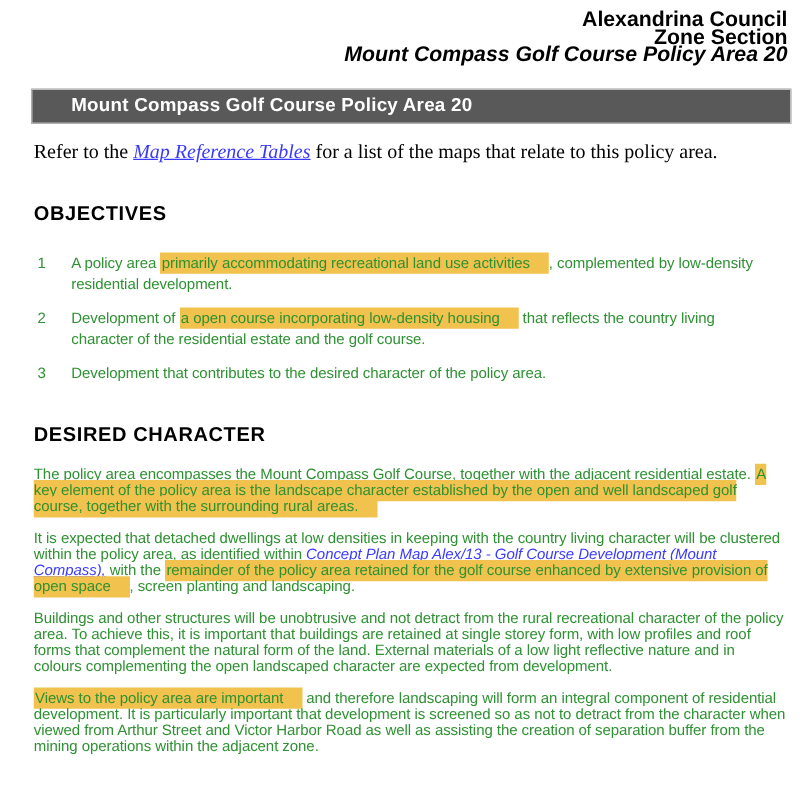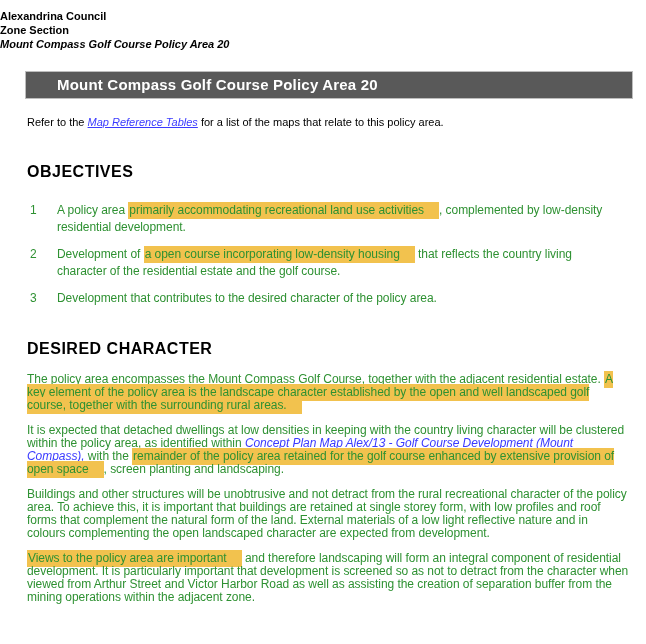--- a/index.html
+++ b/index.html
@@ -7,35 +7,35 @@
     --hl:#F2C24E;
     --bar:#595959;
     --link:#3A3AFF;
   }
   html,body{margin:0;padding:0;}
   body{
     width:646px;height:644px;background:#ffffff;overflow:hidden;
     font-family:"Liberation Sans", sans-serif;color:#000;position:relative;
   }
   .doc-header{
-    padding:9px 16px 0 0;text-align:left;
-    font-size:11px;font-weight:bold;line-height:14px;color:#000;
+    padding:9px 16px 0 0;text-align:right;
+    font-size:17px;font-weight:bold;line-height:14px;color:#000;
   }
   .doc-header .italic{font-style:italic;}
   .title-bar{
     margin:20px 13px 0 25px;
     background:var(--bar);
     border:1px solid #bdbdbd;
     color:#fff;font-weight:bold;font-size:15px;
     padding:4px 0 5px 31px;
     letter-spacing:.2px;
   }
   .intro{
     margin:15px 18px 0 27px;
-    font-size:11px;line-height:16px;color:#000;
+    font-size:16px;line-height:16px;color:#000;font-family:Liberation Serif, serif;
   }
   .section-heading{
     margin:33px 0 0 27px;
     font-size:16px;font-weight:bold;color:#000;letter-spacing:.5px;
   }
   .objectives-list{margin:21px 0 0 0;}
   .objective-item{
     display:flex;margin:0 0 10px 30px;
     color:var(--green);font-size:12px;line-height:17px;letter-spacing:-0.05px;
   }

